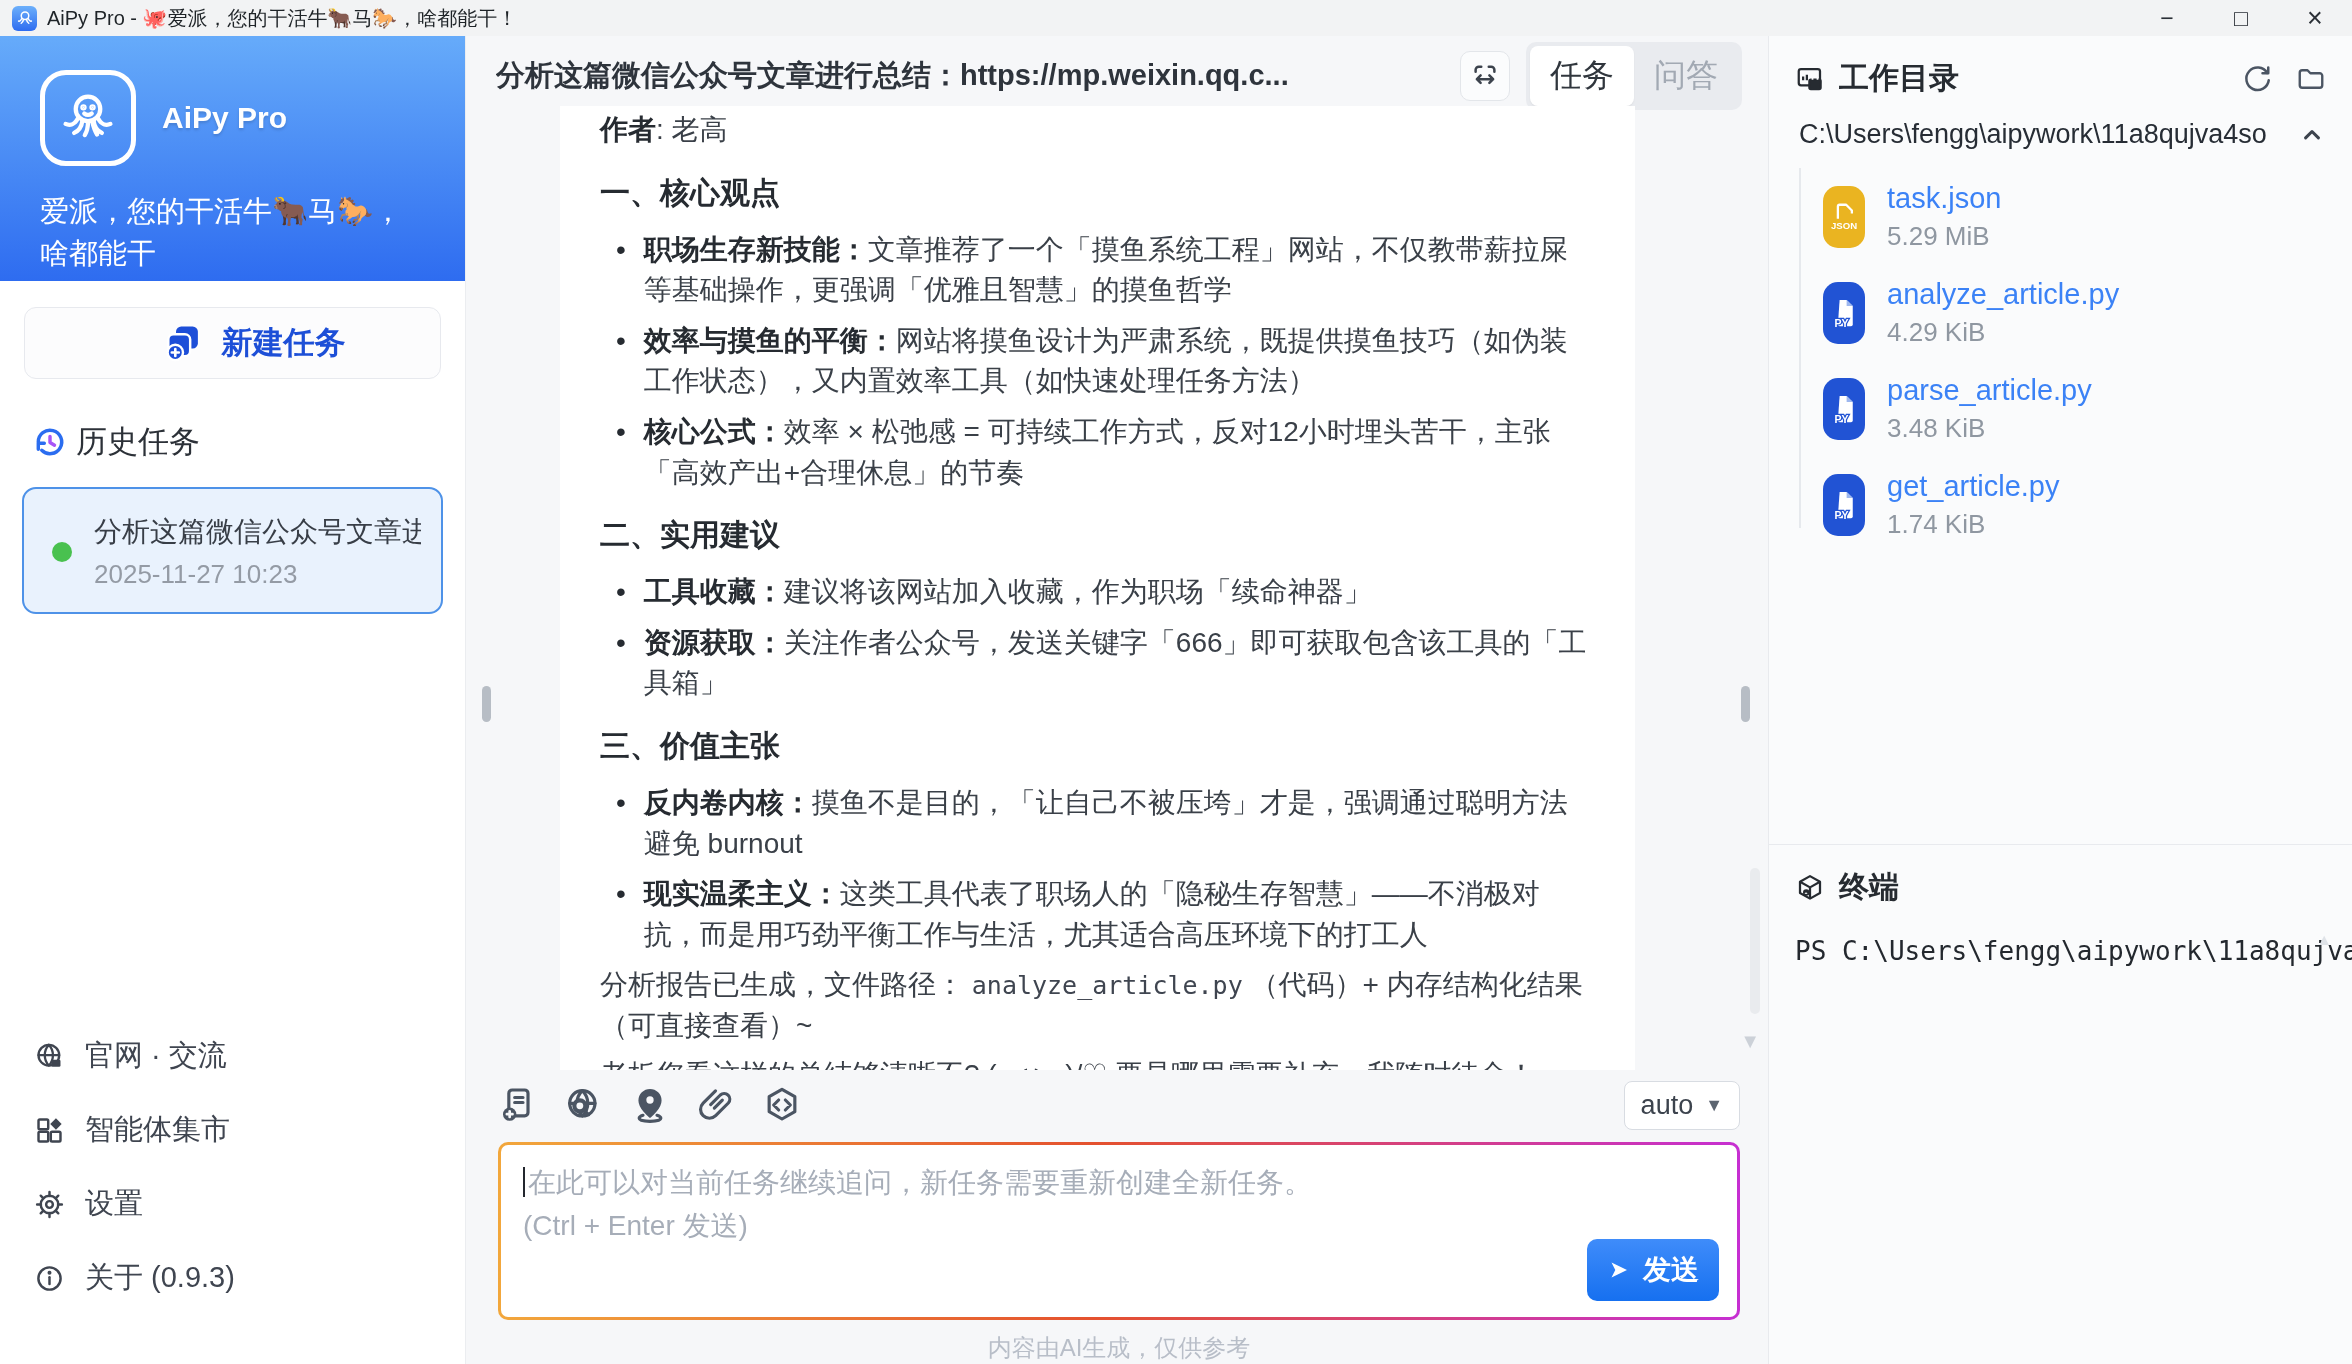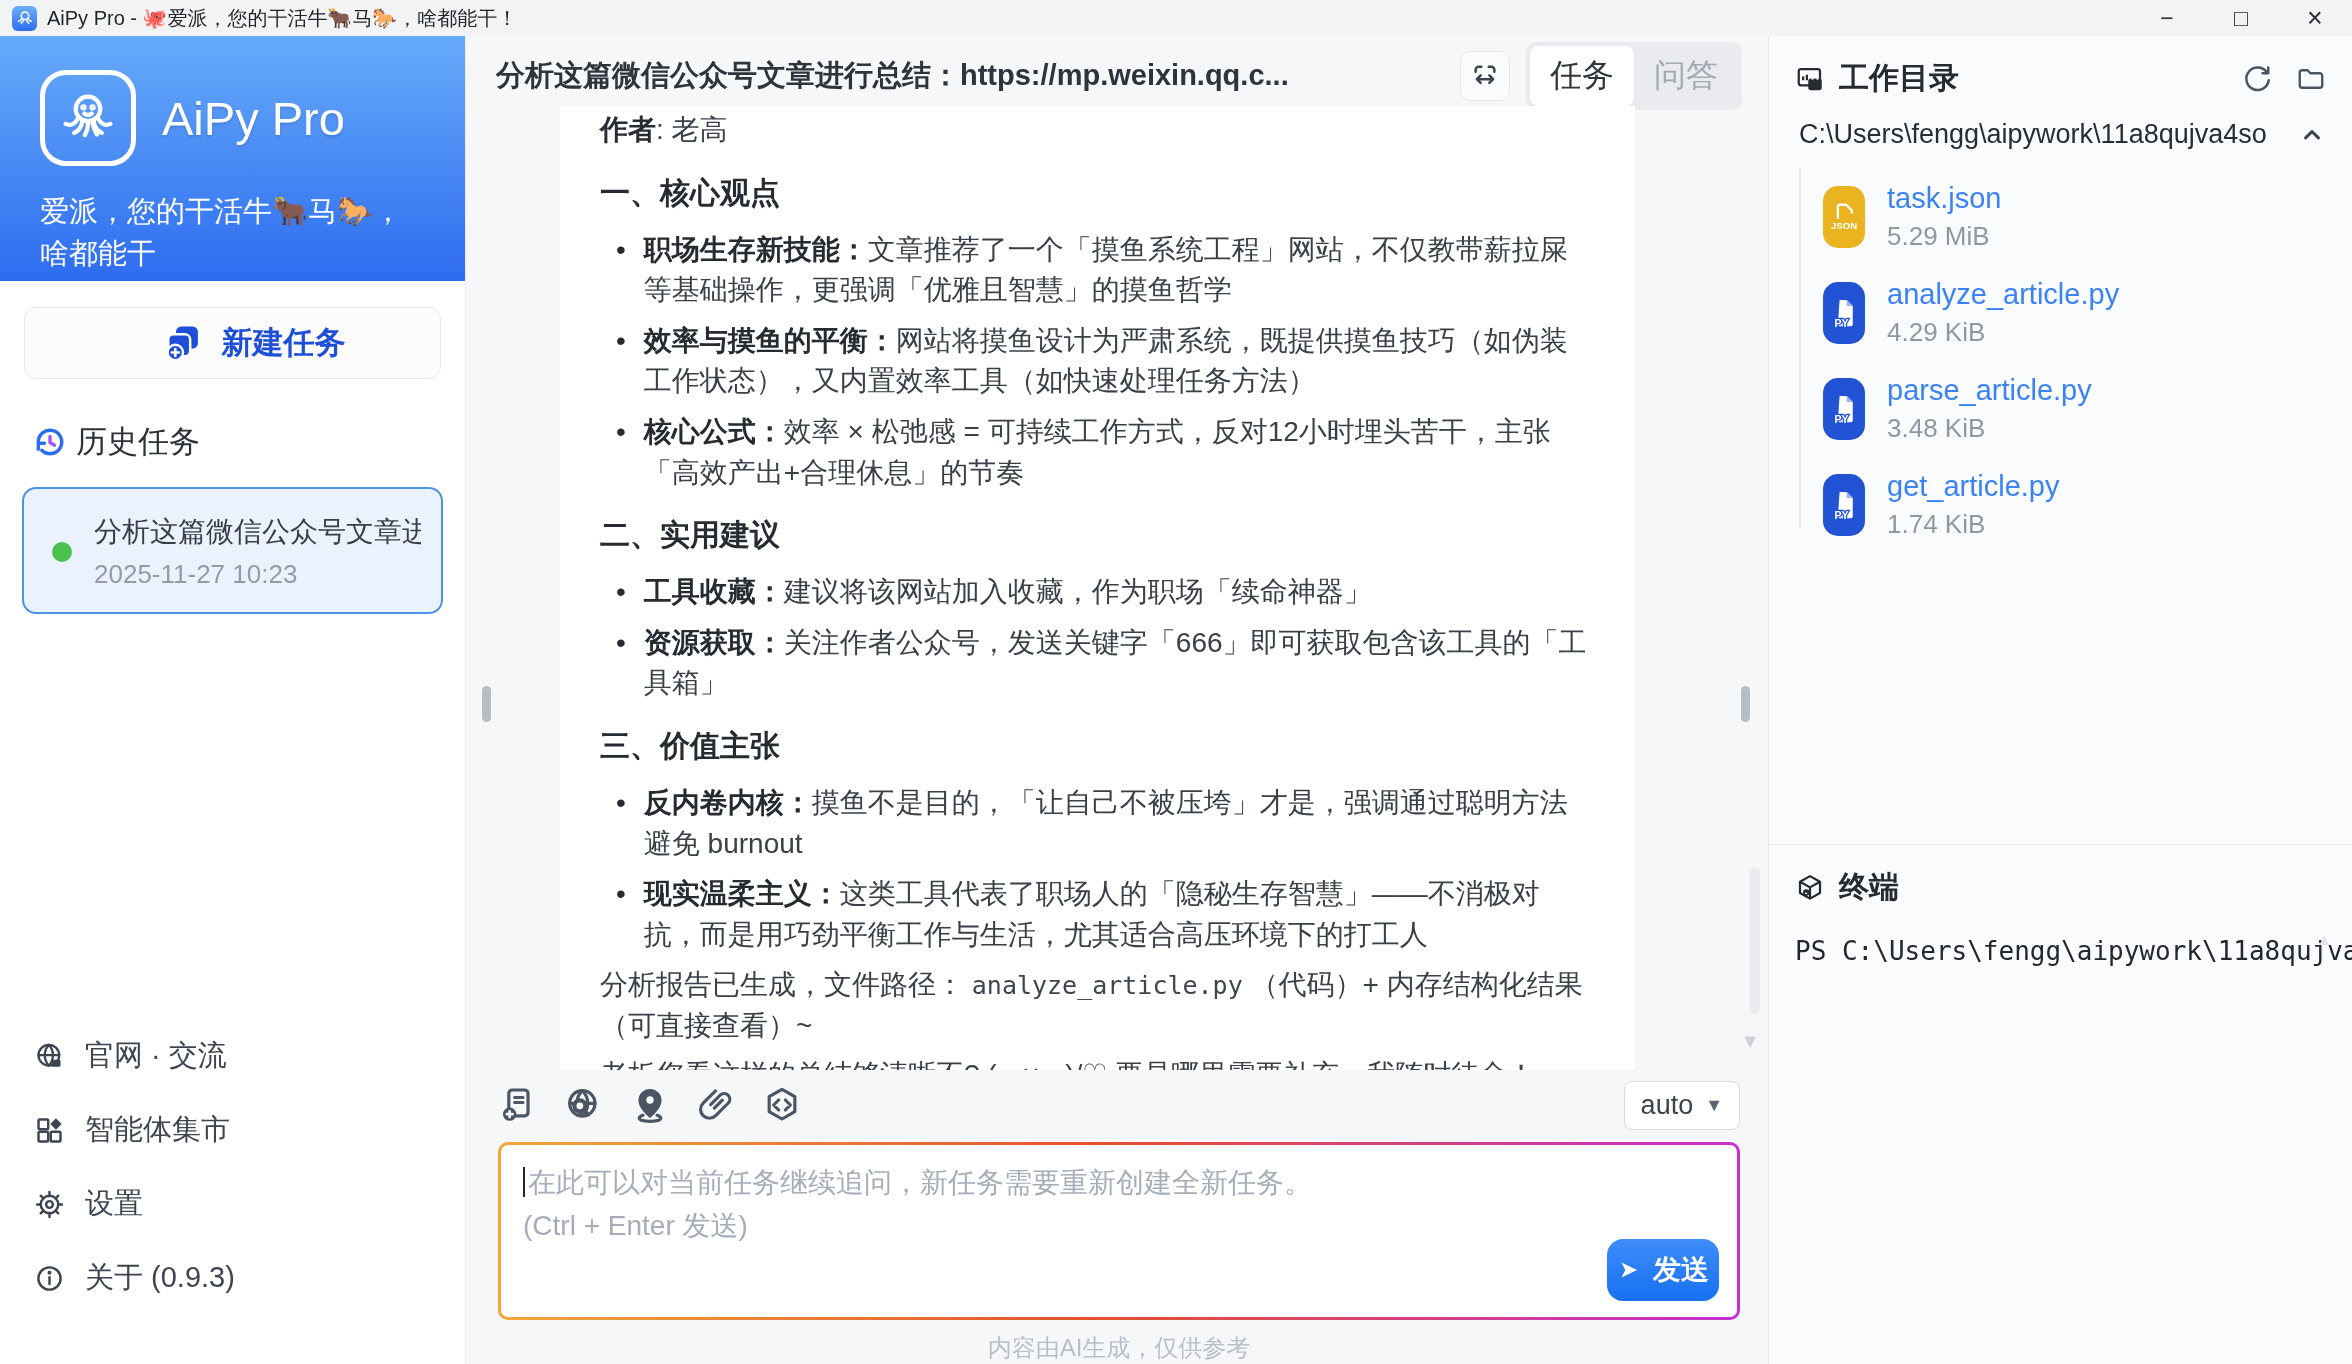--- a/index.html
+++ b/index.html
@@ -16,21 +16,21 @@
   .win-btn.close span{ font-size:27px; }
 
   
   .app { display:flex; height:1328px; }
 
   
   .sidebar { width:466px; background:#fff; border-right:1px solid #ebedf0; display:flex; flex-direction:column; flex:none; }
   .brand { height:245px; background:linear-gradient(180deg,#66abfa 0%,#2e6cf0 100%); color:#fff; padding:34px 36px 0 40px; }
   .brand-row { display:flex; align-items:center; gap:26px; }
   .logo-box { width:96px; height:96px; border:5px solid #fff; border-radius:26px; display:flex; align-items:center; justify-content:center; flex:none; }
-  .brand-name { font-size:47px; font-weight:400; text-shadow:0 2px 3px rgba(0,0,0,.15); }
+  .brand-name { font-size:30px; font-weight:700; text-shadow:0 2px 3px rgba(0,0,0,.15); }
   .tagline { margin-top:24px; font-size:29px; line-height:42px; }
   .side-body { flex:1; display:flex; flex-direction:column; padding:22px 18px 22px 18px; min-height:0; }
   .new-task { height:72px; background:#fcfcfd; border:1px solid #e7e9ee; border-radius:12px; display:flex; align-items:center; justify-content:center; gap:18px; font-size:31px; font-weight:700; color:#1d4fd7; cursor:pointer; font-family:inherit; margin:4px 6px 36px 6px;padding-left:42px; }
   .hist-head { display:flex; align-items:center; gap:8px; font-size:31px; color:#2c3138; margin:6px 0 24px 14px; }
   .hist-card { background:#e9f2fd; border:2px solid #4e92e8; border-radius:14px; padding:24px 20px 22px 20px; display:flex; align-items:center; gap:22px; margin:0 4px; cursor:pointer; }
   .hist-dot { width:20px; height:20px; border-radius:50%; flex:none; margin-left:8px; }
   .hist-title { font-size:28px; color:#383e47; white-space:nowrap; overflow:hidden; }
   .hist-time { font-size:26px; color:#949ba5; margin-top:8px; }
   .side-footer { margin-top:auto; padding:0 0 10px 16px; }
   .foot-item { display:flex; align-items:center; gap:20px; font-size:29px; color:#3f4550; margin-bottom:34px; cursor:pointer; }
@@ -63,21 +63,21 @@
   
   .input-area { padding:4px 28px 0 32px; }
   .in-toolbar { height:62px; display:flex; align-items:center; gap:26px; color:#4b5563; }
   .in-toolbar svg { width:40px; height:40px; cursor:pointer; }
   .mode-btn { margin-left:auto; border:1px solid #d8dce2; background:#fff; border-radius:8px; padding:8px 16px; font-size:27px; color:#3c434d; display:flex; align-items:center; gap:12px; cursor:pointer; font-family:inherit; }
   .mode-btn .arr { font-size:18px; color:#5b6470; }
   .input-box { margin-top:6px; height:178px; border:3px solid transparent; border-radius:10px; position:relative;
     background:linear-gradient(#fff,#fff) padding-box, linear-gradient(90deg,#f2a73c 0%,#e4512e 48%,#c62fd2 100%) border-box; cursor:text; }
   .ph { padding:16px 22px; font-size:28px; line-height:1.55; color:#a6adb8; }
   .caret { display:inline-block; width:2px; height:30px; background:#23272e; vertical-align:-5px; margin-right:3px; }
-  .send-btn { position:absolute; right:18px; bottom:16px; background:linear-gradient(180deg,#3f8cfa,#1670f0); color:#fff; border:none; border-radius:16px; padding:12px 10px; font-size:28px; font-weight:700; display:flex; align-items:center; gap:12px; cursor:pointer; font-family:inherit; }
+  .send-btn { position:absolute; right:18px; bottom:16px; background:linear-gradient(180deg,#3f8cfa,#1670f0); color:#fff; border:none; border-radius:10px; padding:12px 20px; font-size:28px; font-weight:700; display:flex; align-items:center; gap:12px; cursor:pointer; font-family:inherit; }
   .disclaimer { text-align:center; font-size:24px; color:#b8bec8; margin-top:12px; }
 
   
   .rpanel { width:584px; flex:none; background:#fafbfc; border-left:1px solid #e8eaee; display:flex; flex-direction:column; position:relative; }
   .rp-head { display:flex; align-items:center; gap:14px; padding:22px 26px 10px 26px; color:#262b31; }
   .rp-head .ttl { font-size:30px; font-weight:700; }
   .rp-head-icons { margin-left:auto; display:flex; gap:24px; color:#4b5563; }
   .rp-head-icons svg { width:30px; height:30px; cursor:pointer; }
   .rp-path { display:flex; align-items:center; padding:10px 26px 14px 30px; font-size:27px; color:#272d35; }
   .rp-path .chev { margin-left:auto; cursor:pointer; color:#3c434d; }

